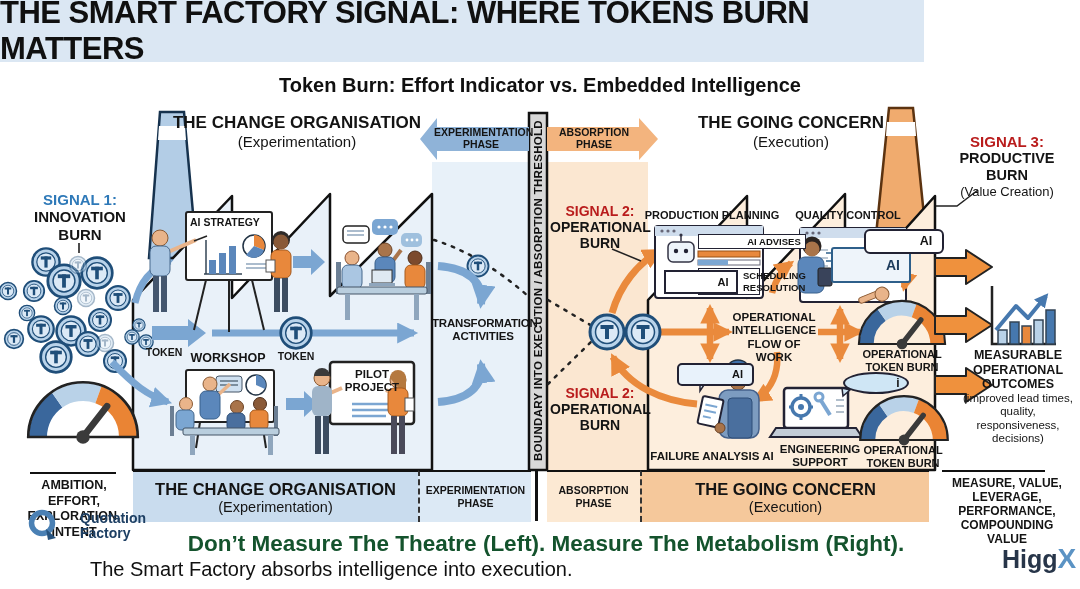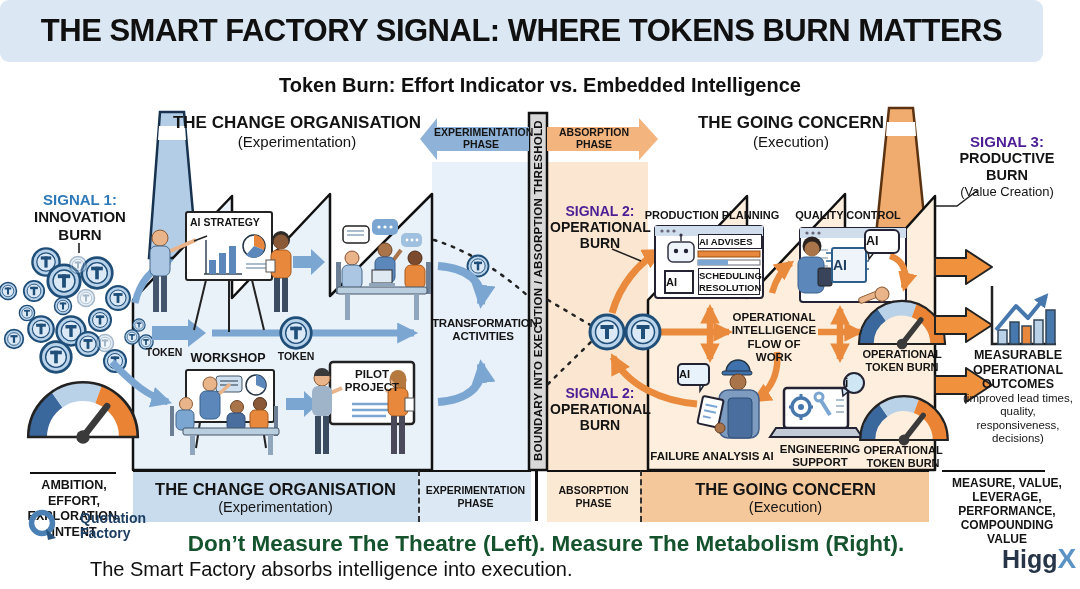--- a/index.html
+++ b/index.html
@@ -1,42 +1,42 @@
 <!DOCTYPE html>
 <html><head>
 <meta charset="utf-8">
 <style>
   html,body{margin:0;padding:0;background:#fff;}
   .canvas{position:relative;width:1080px;height:589px;background:#fff;overflow:hidden;
           font-family:"Liberation Sans","DejaVu Sans",sans-serif;color:#141414;}
-  .title-band{position:absolute;left:0;top:0;width:1043px;height:62px;background:#dbe7f3;
-              display:flex;align-items:center;justify-content:center;border-radius:9px;}
+  .title-band{position:absolute;left:0;top:0;width:924px;height:62px;background:#dbe7f3;
+              display:flex;align-items:center;justify-content:center;}
   .title-band h1{margin:0;font-size:31px;font-weight:bold;letter-spacing:-.5px;color:#101010;}
   .subtitle{position:absolute;left:90px;top:74px;width:900px;text-align:center;
             font-size:20px;font-weight:bold;color:#101010;}
   svg.art{position:absolute;left:0;top:0;z-index:0;}
   .lbl{position:absolute;font-weight:bold;text-align:center;line-height:1.16;color:#141414;z-index:2;}
   .c-blue{color:#2e79b8;display:block;}
-  .c-orange{color:#4c1d95;display:block;}
+  .c-orange{color:#b91c1c;display:block;}
   .blk{display:block;}
   .normal{font-weight:normal;}
   .vert{position:absolute;left:526px;top:112px;width:24px;height:358px;z-index:2;
         display:flex;align-items:center;justify-content:center;
         writing-mode:vertical-rl;transform:rotate(180deg);
         font-weight:bold;font-size:11.5px;letter-spacing:.3px;color:#101010;}
   .band{position:absolute;top:470px;height:50px;z-index:1;border-top:2.5px solid #111;
         display:flex;flex-direction:column;align-items:center;justify-content:center;z-index:2;}
   .band .t1{font-weight:bold;font-size:16.5px;}
   .band .t2{font-size:14.5px;}
   .band-small{font-weight:bold;font-size:10.5px;text-align:center;line-height:1.2;}
   .dashL{border-left:2px dashed #333;}
   .vline{position:absolute;z-index:2;background:#111;}
   .hline{position:absolute;z-index:2;background:#111;height:2px;}
   .boxlbl{position:absolute;z-index:3;background:#fff;border:1.5px solid #223;
-          font-weight:bold;text-align:left;color:#141414;}
+          font-weight:bold;text-align:center;color:#141414;padding-left:44px;}
   .footer1{position:absolute;left:96px;top:531px;width:900px;text-align:center;z-index:2;
            font-size:22.5px;font-weight:bold;color:#14532d;}
   .footer2{position:absolute;left:90px;top:558px;width:900px;text-align:left;z-index:2;
            font-size:20px;color:#101010;}
   .qf{position:absolute;left:26px;top:508px;z-index:2;display:flex;align-items:center;gap:20px;}
   .qf .txt{font-weight:bold;font-size:14px;line-height:1.05;color:#1d3f63;}
   .higgx{position:absolute;left:1002px;top:543px;z-index:2;font-weight:bold;font-size:25px;color:#273549;}
   .higgx .x{color:#5b93c4;font-size:28px;}
 </style>
 </head>

